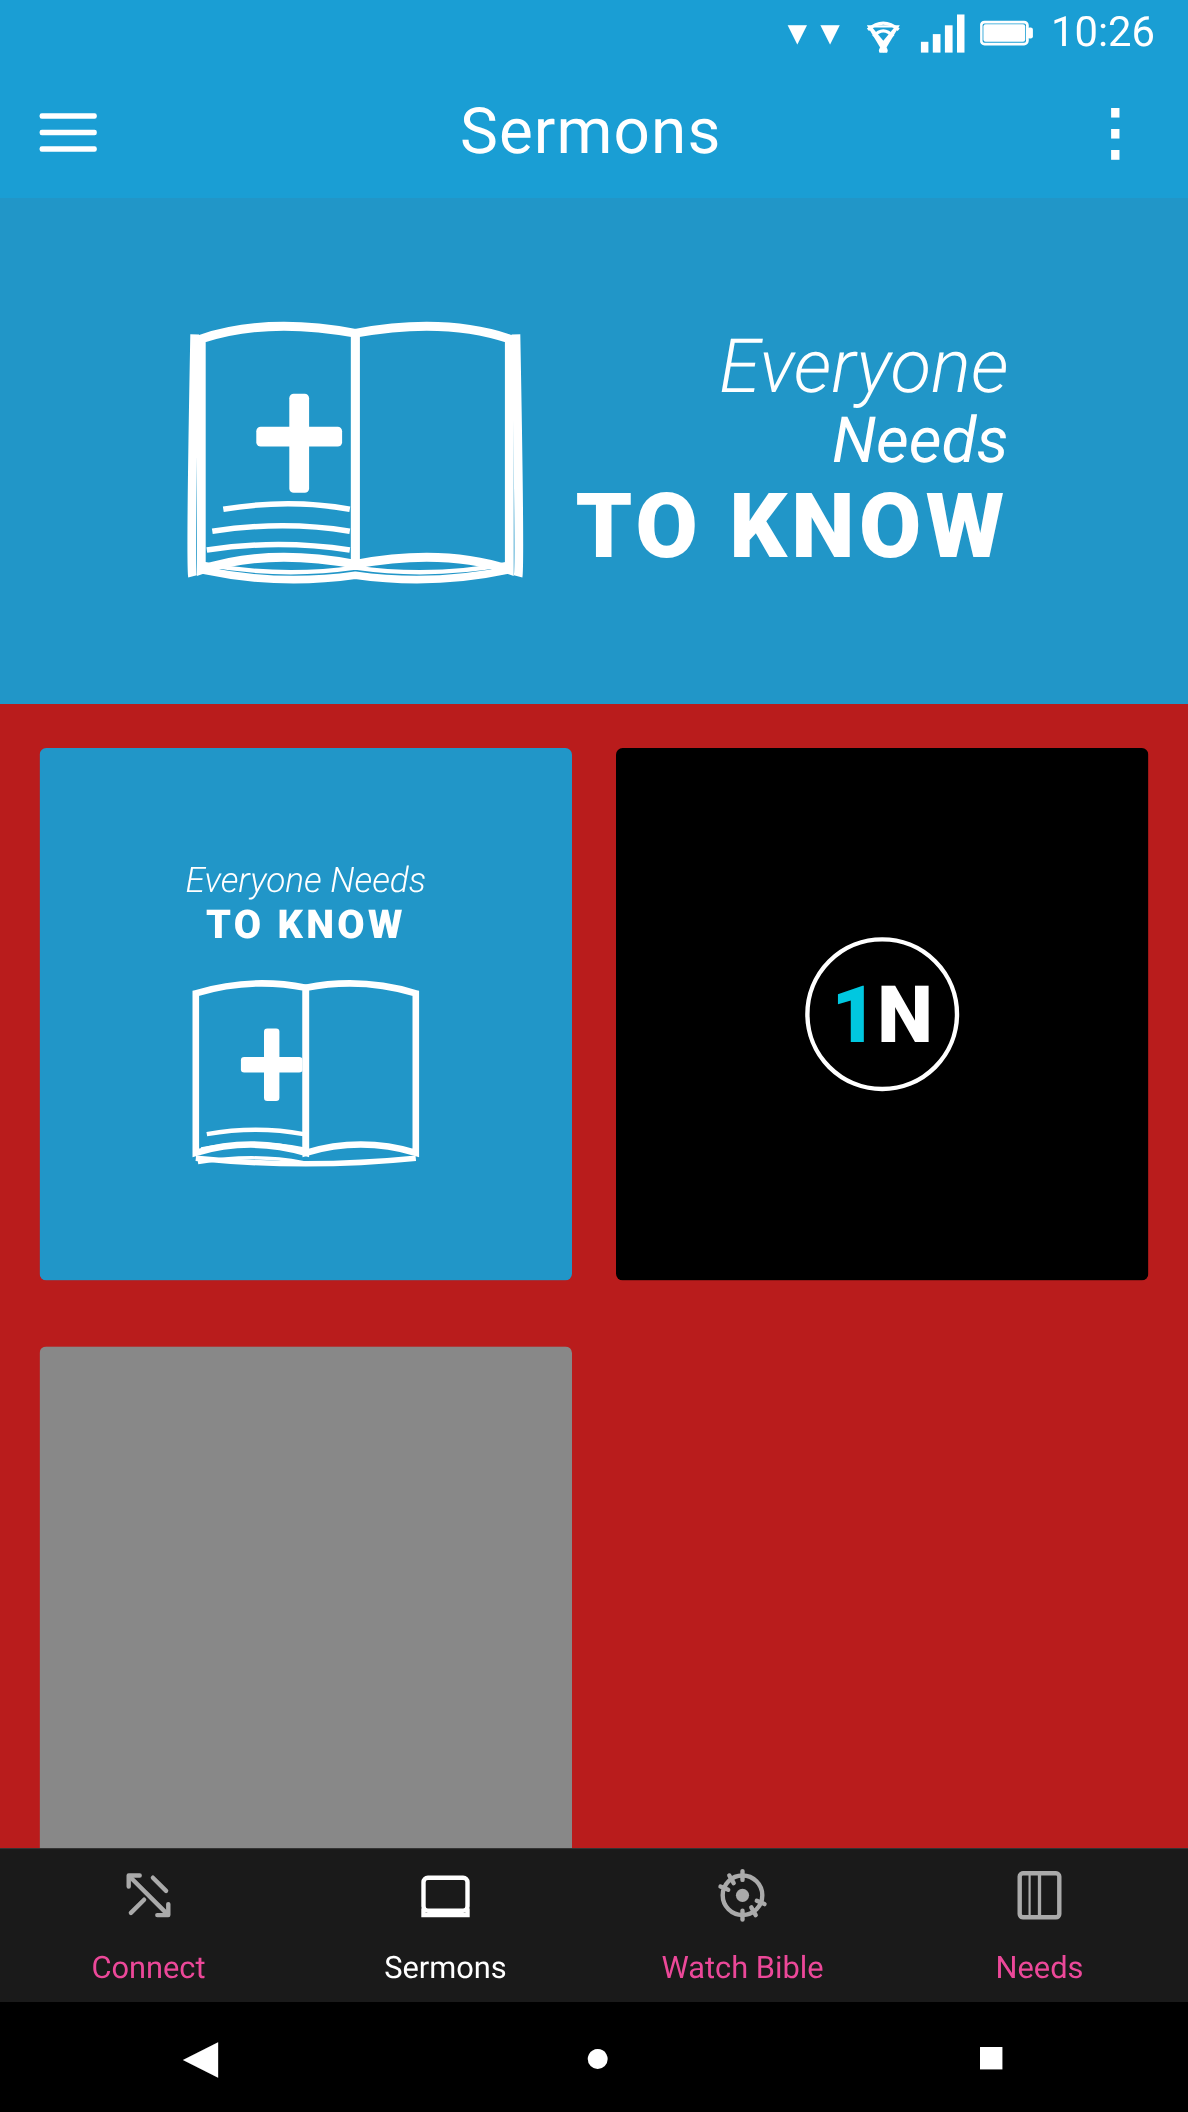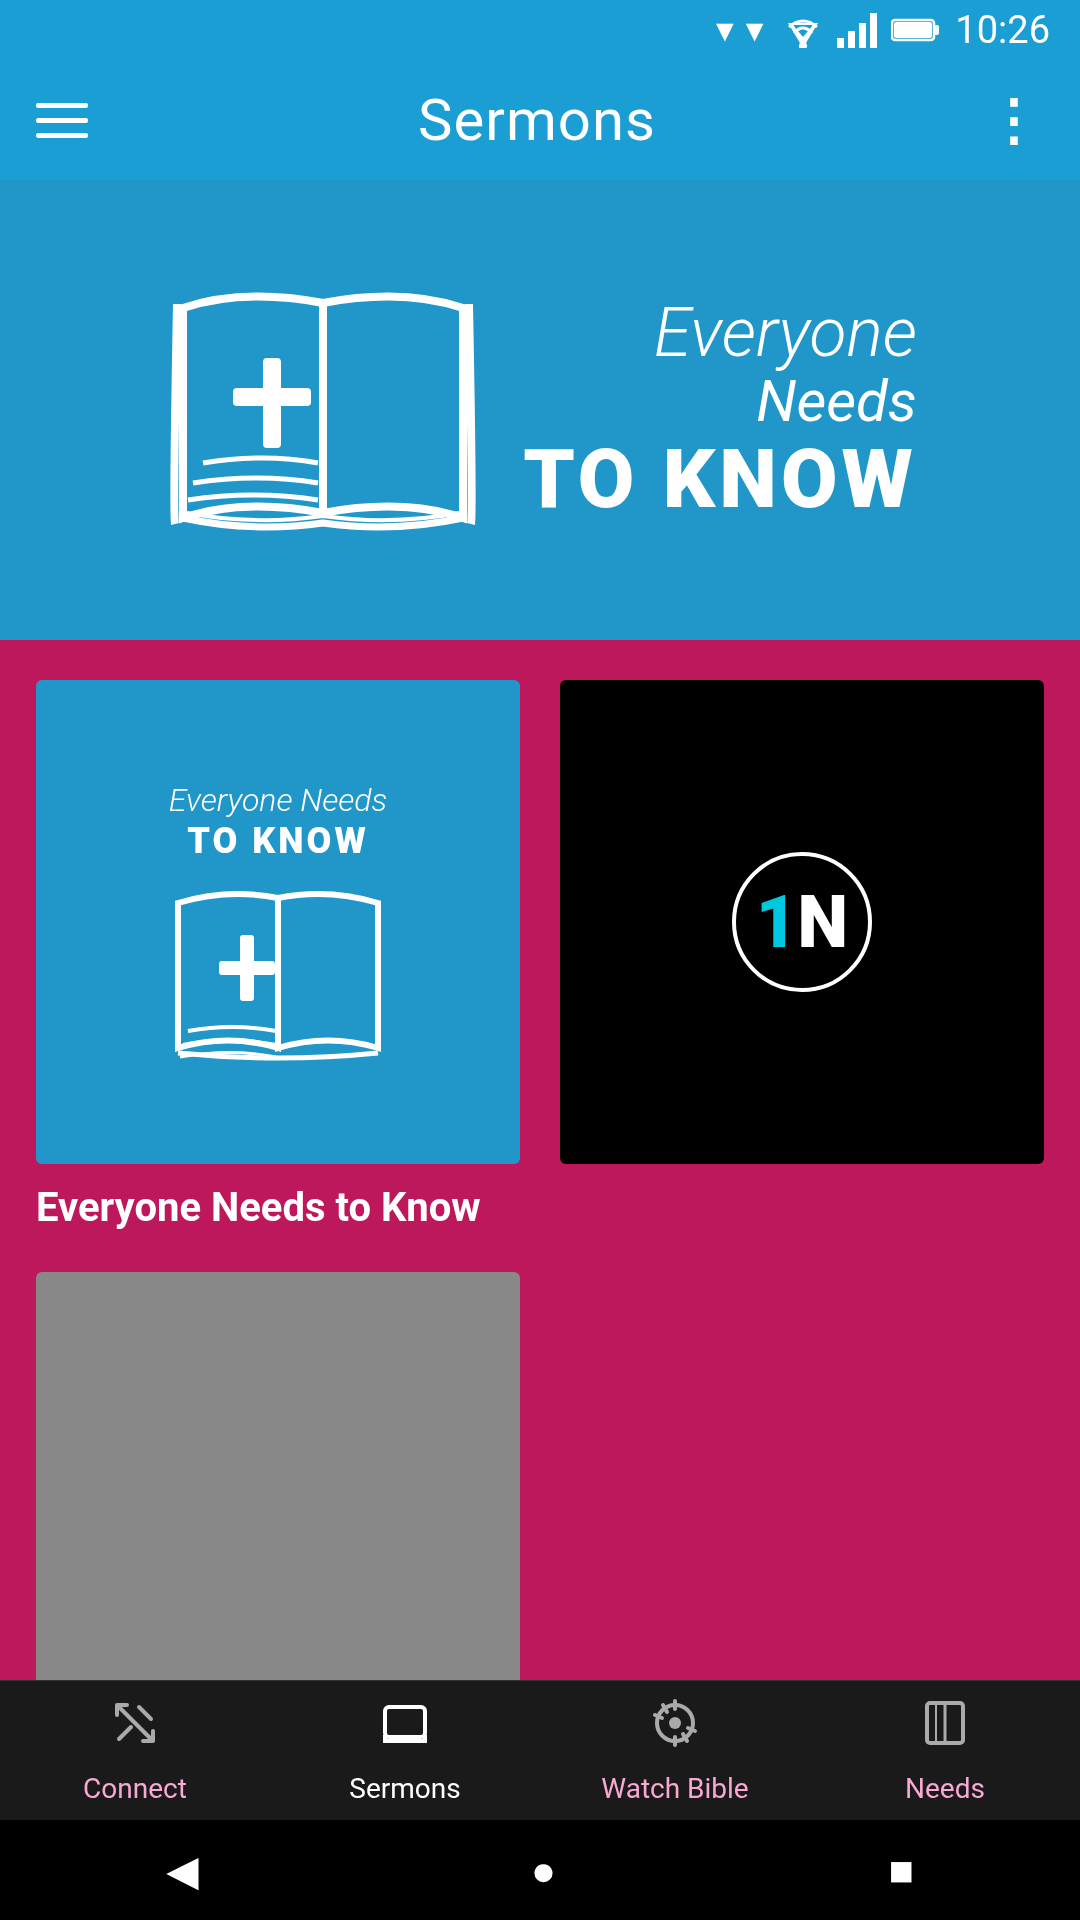--- a/index.html
+++ b/index.html
@@ -112,21 +112,21 @@
     .hero-text .line3 {
       font-size: 82px;
       font-weight: 900;
       font-style: normal;
       letter-spacing: 4px;
       text-transform: uppercase;
     }
 
     
     .content-grid {
-      background: #be185d;
+      background: #b91c1c;
       padding: 40px 36px;
       display: grid;
       grid-template-columns: 1fr 1fr;
       gap: 40px;
     }
     .sermon-card {
       cursor: pointer;
     }
     .sermon-card-thumb {
       width: 100%;
@@ -255,21 +255,21 @@
       display: flex;
       align-items: center;
       justify-content: space-around;
     }
     .nav-item {
       display: flex;
       flex-direction: column;
       align-items: center;
       gap: 10px;
       cursor: pointer;
-      color: #f9a8d4;
+      color: #ec4899;
       font-size: 30px;
       flex: 1;
     }
     .nav-item.active {
       color: white;
     }
     .nav-item .nav-icon {
       font-size: 52px;
     }
     .nav-item .nav-label {
@@ -382,21 +382,20 @@
           <line x1="110" y1="15" x2="110" y2="165" stroke="white" stroke-width="5"></line>
           <rect x="72" y="52" width="14" height="66" rx="3" fill="white"></rect>
           <rect x="51" y="78" width="56" height="14" rx="3" fill="white"></rect>
           <path d="M20 148 Q65 140 108 148" stroke="white" stroke-width="4" fill="none"></path>
           <path d="M15 162 Q62 153 108 162" stroke="white" stroke-width="4" fill="none"></path>
           <path d="M12 174 Q62 165 108 174" stroke="white" stroke-width="3" fill="none"></path>
           <path d="M10 170 Q110 180 210 170" stroke="white" stroke-width="5" fill="none"></path>
         </svg>
       </div>
     </div>
-    <div class="sermon-card-title">Everyone Needs to Know</div>
   </div>
 
 
   <div class="sermon-card">
     <div class="sermon-card-thumb">
       <div class="thumb-black">
         <div class="one-n-logo">
           <div class="circle-bg"></div>
           <div class="logo-text">
             <span class="num">1</span>

